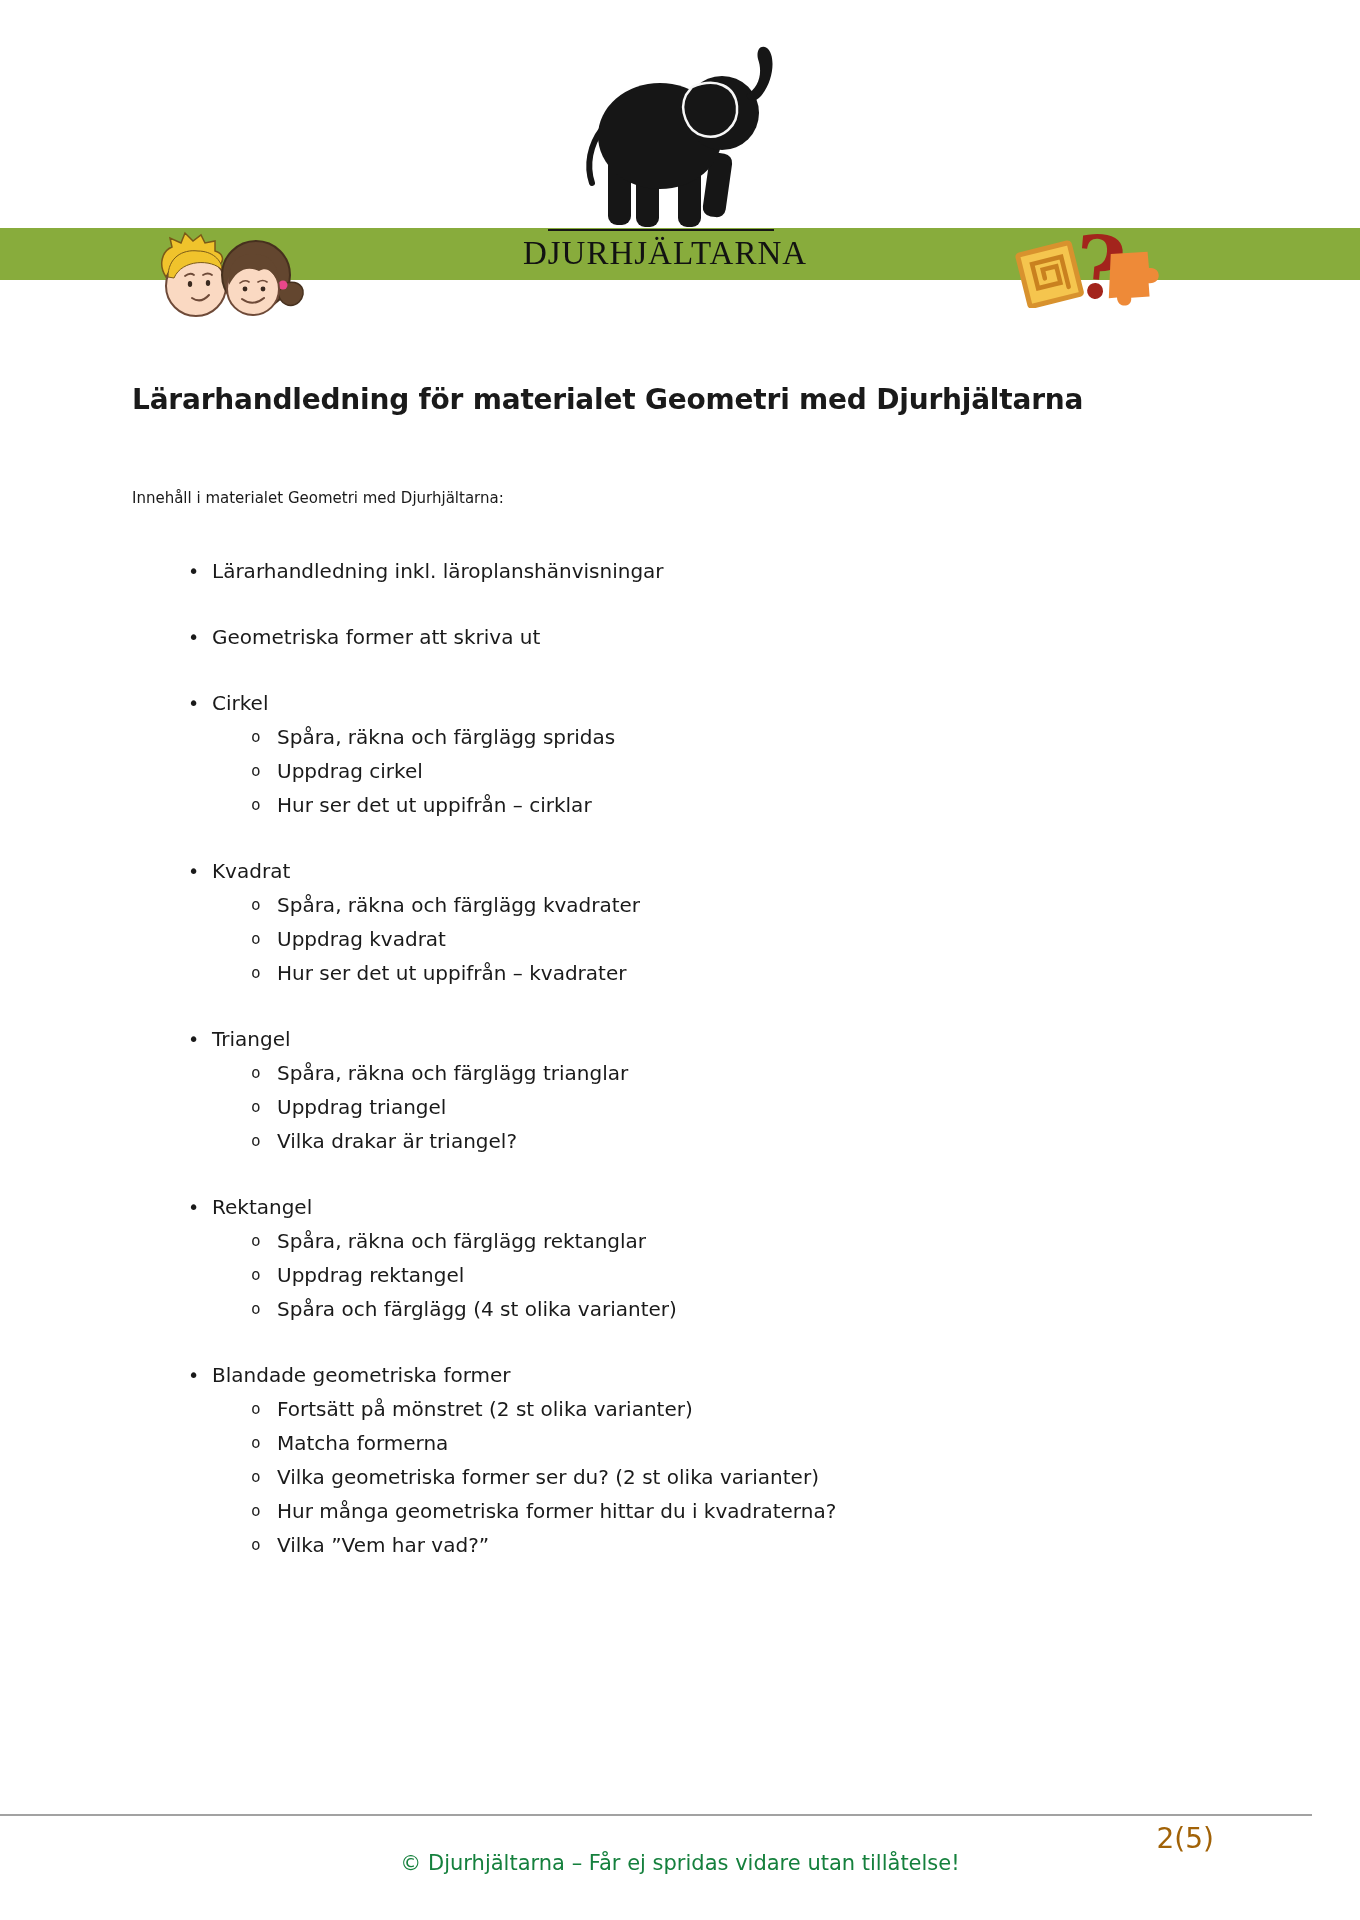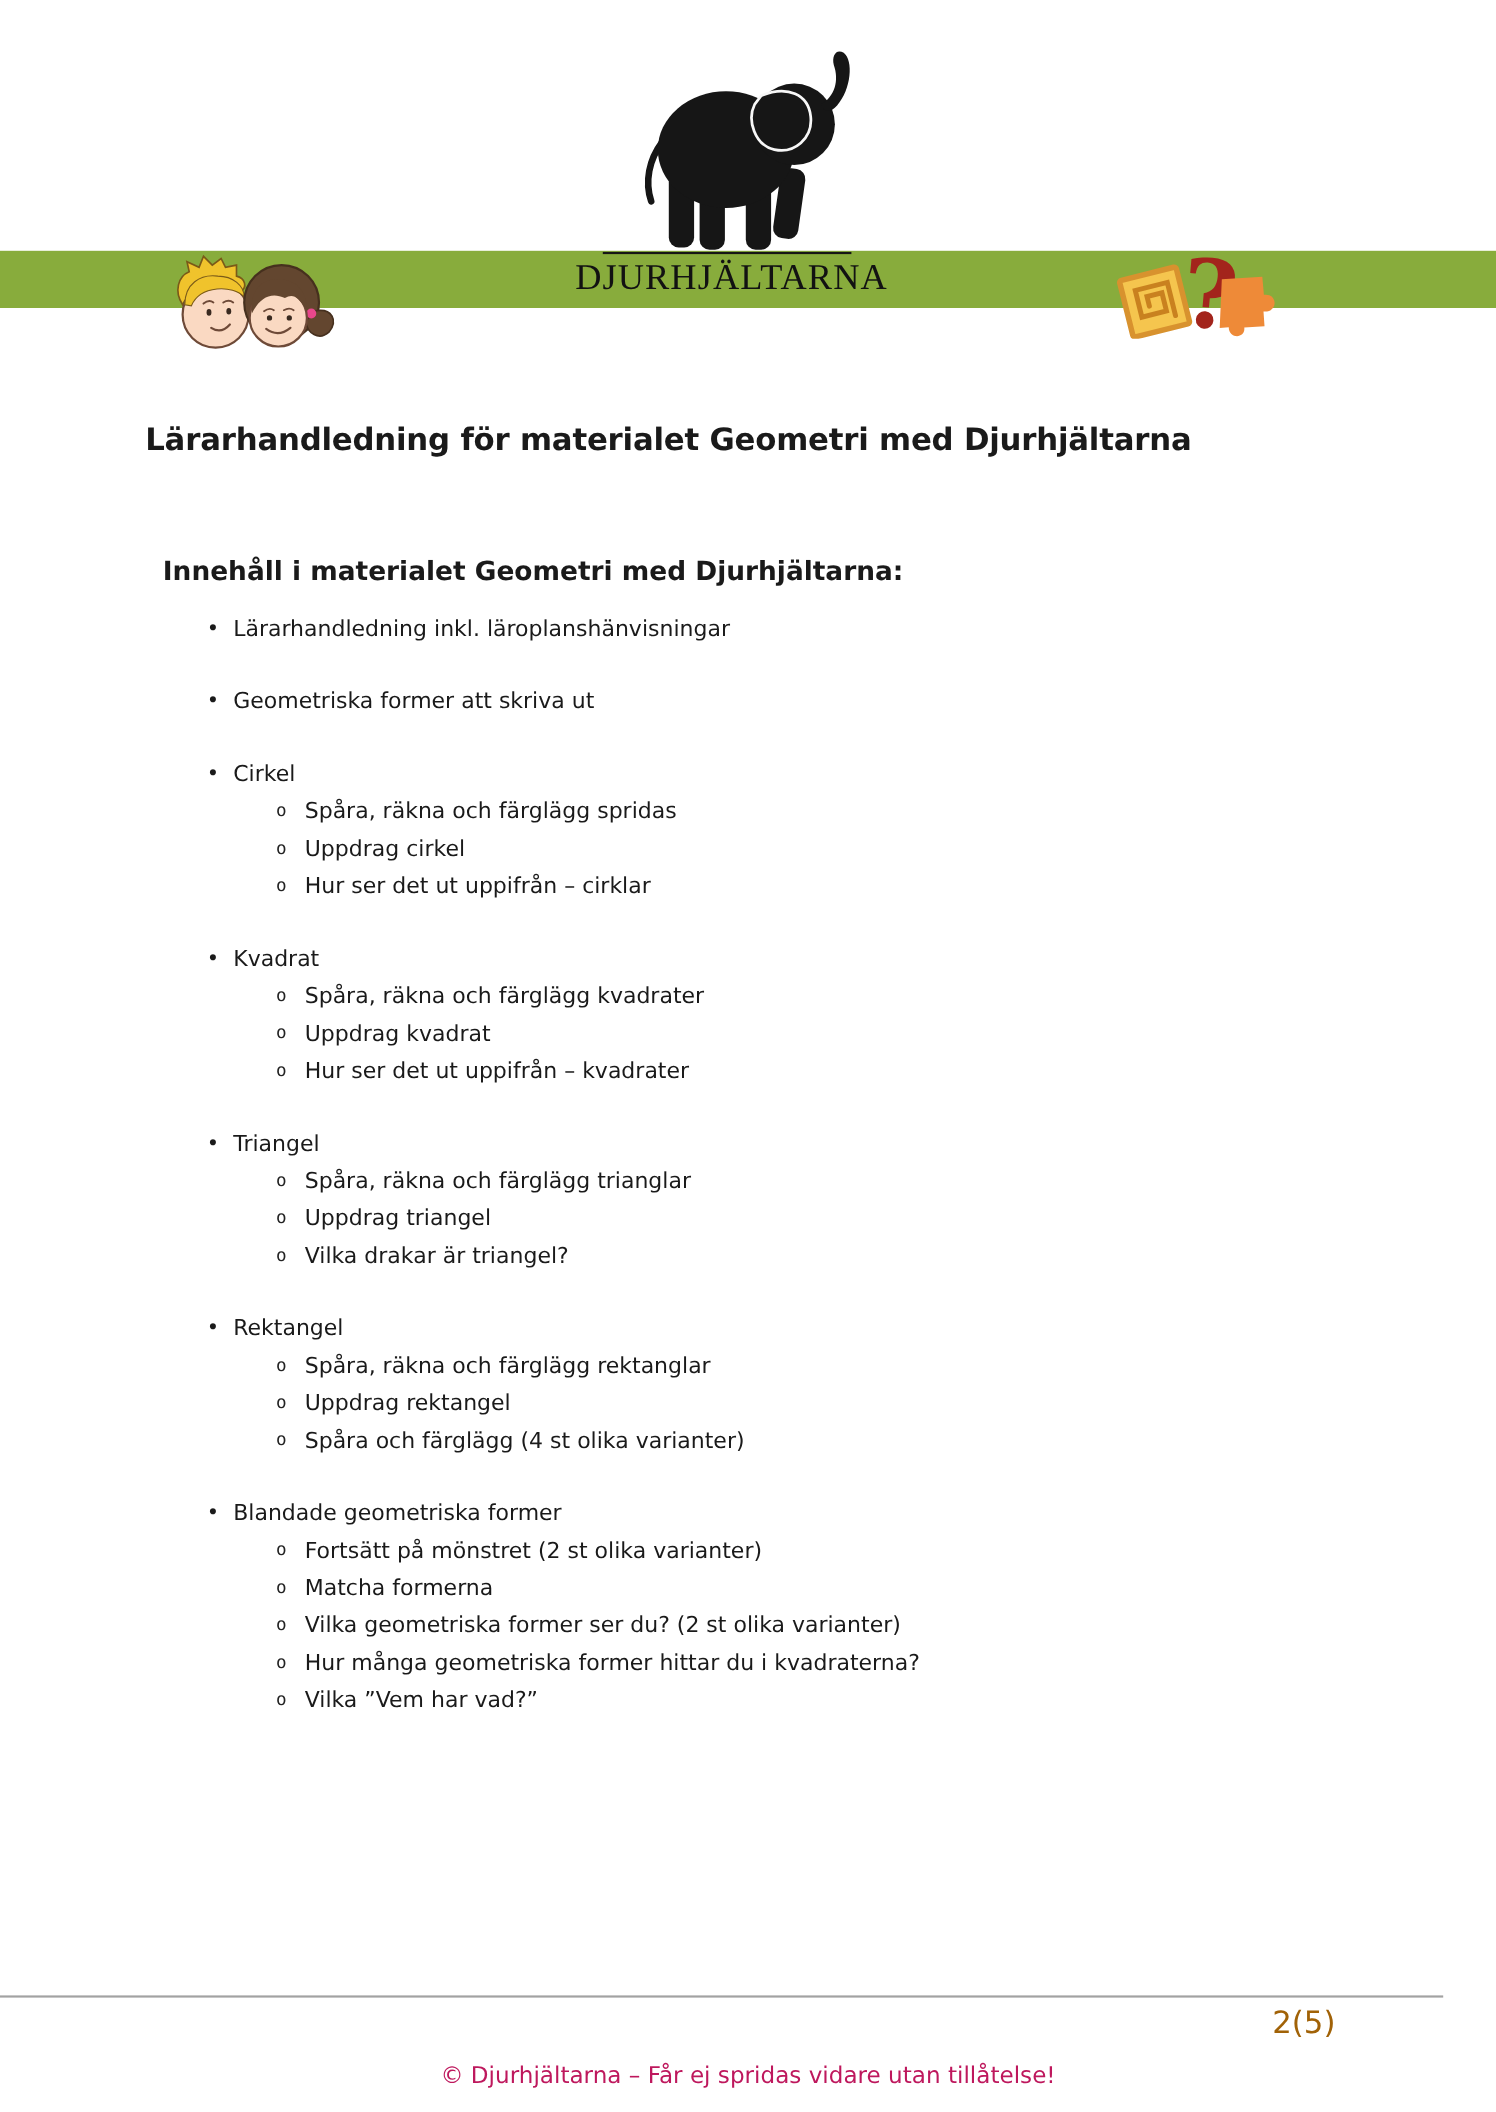--- a/index.html
+++ b/index.html
@@ -17,34 +17,34 @@
     color:#121212;letter-spacing:1px;white-space:nowrap;line-height:1;
   }
   .kids{position:absolute;left:152px;top:231px;width:158px;height:90px;}
   .puzzle{position:absolute;left:1012px;top:228px;width:164px;height:80px;}
   
   .title{
     position:absolute;left:132px;top:383px;margin:0;
     font-size:28px;font-weight:bold;letter-spacing:-0.2px;white-space:nowrap;
   }
   .subtitle{
-    position:absolute;left:132px;top:489px;margin:16px;
-    font-size:24px;font-weight:bold;white-space:nowrap;
+    position:absolute;left:132px;top:489px;margin:0;
+    font-size:15px;font-weight:normal;white-space:nowrap;
   }
   .content-list{position:absolute;left:0;top:554px;width:1360px;}
   .section + .section{margin-top:32px;}
   .row{display:flex;line-height:34px;font-size:20px;white-space:nowrap;}
   .row.main{padding-left:188px;}
   .row.sub{padding-left:251px;}
   .row.main .marker{width:24px;font-size:19px;}
   .row.sub .marker{width:26px;font-family:"DejaVu Sans Mono",monospace;font-size:16px;color:#222;}
   
   .footer-rule{position:absolute;left:0;top:1814px;width:1312px;height:2px;background:#a2a2a2;}
   .page-number{position:absolute;top:1822px;right:146px;font-size:28px;color:#a16207;}
-  .copyright{position:absolute;top:1851px;left:0;width:1360px;text-align:center;font-size:21px;color:#be185d;margin-top:24px;}
+  .copyright{position:absolute;top:1851px;left:0;width:1360px;text-align:center;font-size:21px;color:#15803d;}
 </style>
 </head>
 <body>
 
 <div class="page">
 
   <svg class="elephant" viewBox="0 0 206 190" aria-hidden="true">
     <g fill="#161616">
       <path d="M30,88 C18,104 14,124 20,142" stroke="#161616" stroke-width="6" fill="none" stroke-linecap="round"></path>
       <rect x="36" y="116" width="23" height="68" rx="9"></rect>

